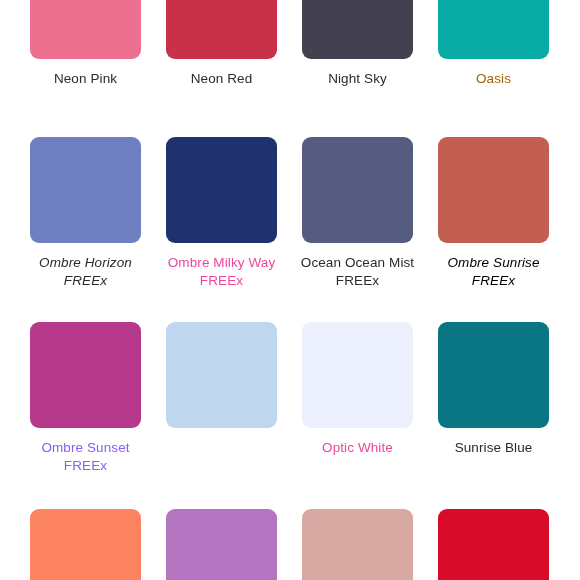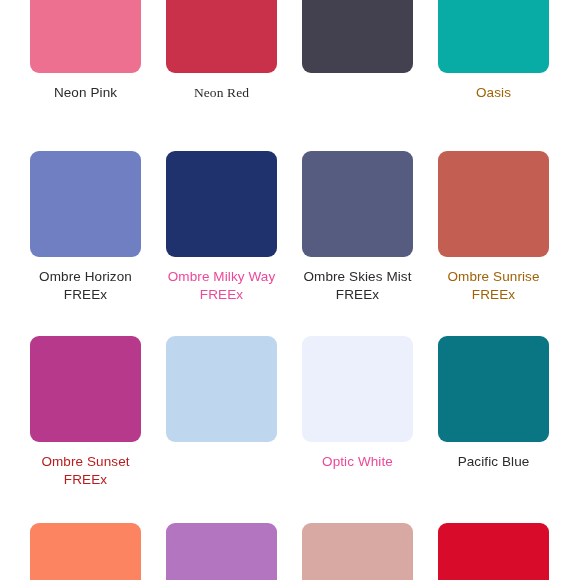--- a/index.html
+++ b/index.html
@@ -13,21 +13,20 @@
     overflow: hidden;
     font-family: "Liberation Sans", "DejaVu Sans", sans-serif;
     -webkit-font-smoothing: antialiased;
   }
 
   #swatch-grid {
     position: relative;
     width: 580px;
     height: 412px;
     box-sizing: border-box;
-    margin-top: 14px;
   }
 
   
   .swatch-row {
     position: absolute;
     left: 0;
     width: 580px;
     display: flex;
     flex-direction: row;
     justify-content: flex-start;
@@ -74,63 +73,64 @@
 <body>
 
 <div id="swatch-grid" style="background: rgb(255, 255, 255);">
     <div class="swatch-row row-1">
       <div class="swatch-cell">
         <div class="swatch-chip" style="background: rgb(237, 112, 144);"></div>
         <div class="swatch-label" style="color: rgb(43, 43, 45);">Neon Pink</div>
       </div>
       <div class="swatch-cell">
         <div class="swatch-chip" style="background: rgb(201, 49, 74);"></div>
-        <div class="swatch-label" style="color: rgb(43, 43, 45); font-family: Liberation Serif, serif;">Neon Red</div>
+        <div class="swatch-label" style="color: rgb(43, 43, 45);">Neon Red</div>
       </div>
       <div class="swatch-cell">
         <div class="swatch-chip" style="background: rgb(67, 65, 79);"></div>
+        <div class="swatch-label" style="color: rgb(43, 43, 45);">Night Sky</div>
       </div>
       <div class="swatch-cell">
         <div class="swatch-chip" style="background: rgb(8, 172, 165);"></div>
         <div class="swatch-label" style="color: #a16207;">Oasis</div>
       </div>
     </div>
     <div class="swatch-row row-2">
       <div class="swatch-cell">
         <div class="swatch-chip" style="background: rgb(111, 127, 194);"></div>
-        <div class="swatch-label" style="color: rgb(43, 43, 45);">Ombre Horizon FREEx</div>
+        <div class="swatch-label" style="color: rgb(43, 43, 45); font-style: italic;">Ombre Horizon FREEx</div>
       </div>
       <div class="swatch-cell">
         <div class="swatch-chip" style="background: rgb(32, 50, 110);"></div>
         <div class="swatch-label" style="color: #ec4899;">Ombre Milky Way FREEx</div>
       </div>
       <div class="swatch-cell">
         <div class="swatch-chip" style="background: rgb(85, 92, 128);"></div>
-        <div class="swatch-label" style="color: rgb(43, 43, 45);">Ombre Skies Mist FREEx</div>
+        <div class="swatch-label" style="color: rgb(43, 43, 45);">Ocean Ocean Mist FREEx</div>
       </div>
       <div class="swatch-cell">
         <div class="swatch-chip" style="background: rgb(195, 94, 82);"></div>
-        <div class="swatch-label" style="color: #a16207;">Ombre Sunrise FREEx</div>
+        <div class="swatch-label" style="color: #000000; font-style: italic;">Ombre Sunrise FREEx</div>
       </div>
     </div>
     <div class="swatch-row row-3">
       <div class="swatch-cell">
         <div class="swatch-chip" style="background: rgb(183, 57, 140);"></div>
-        <div class="swatch-label" style="color: #b91c1c;">Ombre Sunset FREEx</div>
+        <div class="swatch-label" style="color: #8b5cf6;">Ombre Sunset FREEx</div>
       </div>
       <div class="swatch-cell">
         <div class="swatch-chip" style="background: rgb(190, 214, 238);"></div>
       </div>
       <div class="swatch-cell">
         <div class="swatch-chip" style="background: rgb(236, 239, 252);"></div>
         <div class="swatch-label" style="color: #ec4899;">Optic White</div>
       </div>
       <div class="swatch-cell">
         <div class="swatch-chip" style="background: rgb(10, 118, 131);"></div>
-        <div class="swatch-label" style="color: rgb(43, 43, 45);">Pacific Blue</div>
+        <div class="swatch-label" style="color: rgb(43, 43, 45);">Sunrise Blue</div>
       </div>
     </div>
     <div class="swatch-row row-4">
       <div class="swatch-cell">
         <div class="swatch-chip" style="background: rgb(252, 132, 96);"></div>
       </div>
       <div class="swatch-cell">
         <div class="swatch-chip" style="background: rgb(179, 117, 191);"></div>
       </div>
       <div class="swatch-cell">

